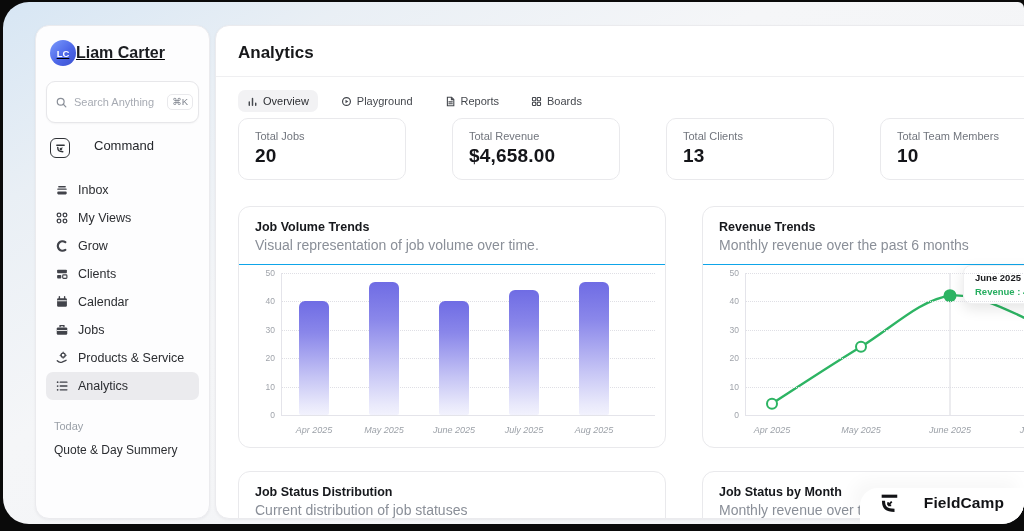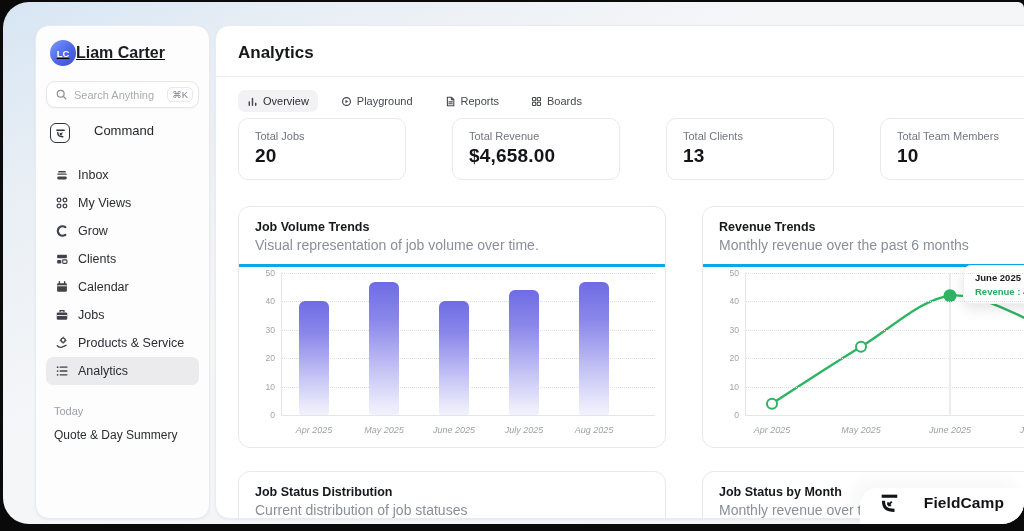--- a/index.html
+++ b/index.html
@@ -11,21 +11,21 @@
 
   
   .sidebar { position:absolute; left:32px; top:23px; width:175px; height:494px;
     background:#fdfdfe; border:1px solid #ebebee; border-radius:14px;
     box-shadow:0 1px 3px rgba(16,24,40,.05); padding:14px 10px; }
   .user-row { display:flex; align-items:center; padding-left:4px;text-decoration:underline; }
   .avatar { width:26px; height:26px; border-radius:50%; flex:0 0 26px;
     background:linear-gradient(135deg,#7b9bfd 0%,#4d67e8 55%,#3a50cf 100%);
     color:#fff; font-size:9.5px; font-weight:bold; display:flex; align-items:center; justify-content:center; }
   .user-name { font-size:16px; font-weight:700; color:#1b1d21; }
-  .searchbox { margin-top:15px; height:27px; background:#fff; border:1px solid #e7e7ea;
+  .searchbox { margin-top:15px; height:42px; background:#fff; border:1px solid #e7e7ea;
     border-radius:9px; display:flex; align-items:center; gap:5px; padding:0 5px 0 7px;
     box-shadow:0 1px 2px rgba(0,0,0,.04); }
   .searchbox input { border:0; outline:0; flex:1; min-width:0; font-size:11px; color:#333;
     font-family:"Liberation Sans",sans-serif; background:transparent; }
   .searchbox input::placeholder { color:#a7abb3; }
   .kbd { font-size:9.5px; color:#7d828c; border:1px solid #e9e9ec; background:#fff;
     border-radius:5px; padding:2px 4px; line-height:1; }
   .command-row { margin-top:13px; display:flex; gap:24px; padding:2px 4px; }
   .command-icon { width:20px; height:20px; border:1.4px solid #2f3237; border-radius:6px;
     display:flex; align-items:center; justify-content:center; }
@@ -48,21 +48,21 @@
   .tab { display:flex; align-items:center; gap:5px; font-size:11px; color:#45484e;
     padding:5px 9px; border-radius:7px; cursor:default; }
   .tab.active { background:#f2f2f4; color:#2c2e33; font-weight:500; }
 
   .stat-card { position:absolute; width:168px; height:62px; border:1px solid #e9e9ec;
     border-radius:10px; background:#fff; padding:11px 16px; }
   .stat-label { font-size:11px; color:#71757d; }
   .stat-value { margin-top:3px; font-size:19px; font-weight:700; color:#141519; letter-spacing:.2px; }
 
   .chart-card { position:absolute; width:428px; border:1px solid #e9e9ec; border-radius:12px; background:#fff; }
-  .chart-card-header { padding:13px 16px 11px 16px; border-bottom:3px solid #0ea5e9; }
+  .chart-card-header { padding:13px 16px 11px 16px; border-bottom:1px solid #0ea5e9; }
   .chart-title { font-size:12.5px; font-weight:700; color:#16181c; }
   .chart-subtitle { margin-top:3px; font-size:14px; color:#8a8f98; }
   .chart-area { position:absolute; left:14px; right:10px; top:48px; height:194px; }
 
   .ytick { position:absolute; width:22px; text-align:right; font-size:8.5px; color:#a0a4ab; }
   .gridline { position:absolute; left:28px; right:0; border-top:1px dotted #dfdfe5; }
   .axis-y { position:absolute; left:28px; top:18px; height:142px; border-left:1px solid #e4e4ea; }
   .axis-x { position:absolute; left:28px; right:0; top:160px; border-top:1px solid #e4e4ea; }
   .bar { position:absolute; width:30px; border-radius:6px 6px 2px 2px;
     background:linear-gradient(180deg,#6f6ce4 0%,#8a87ea 28%,#c7c6f5 68%,#e9e9fb 92%,#f2f2fd 100%); }

